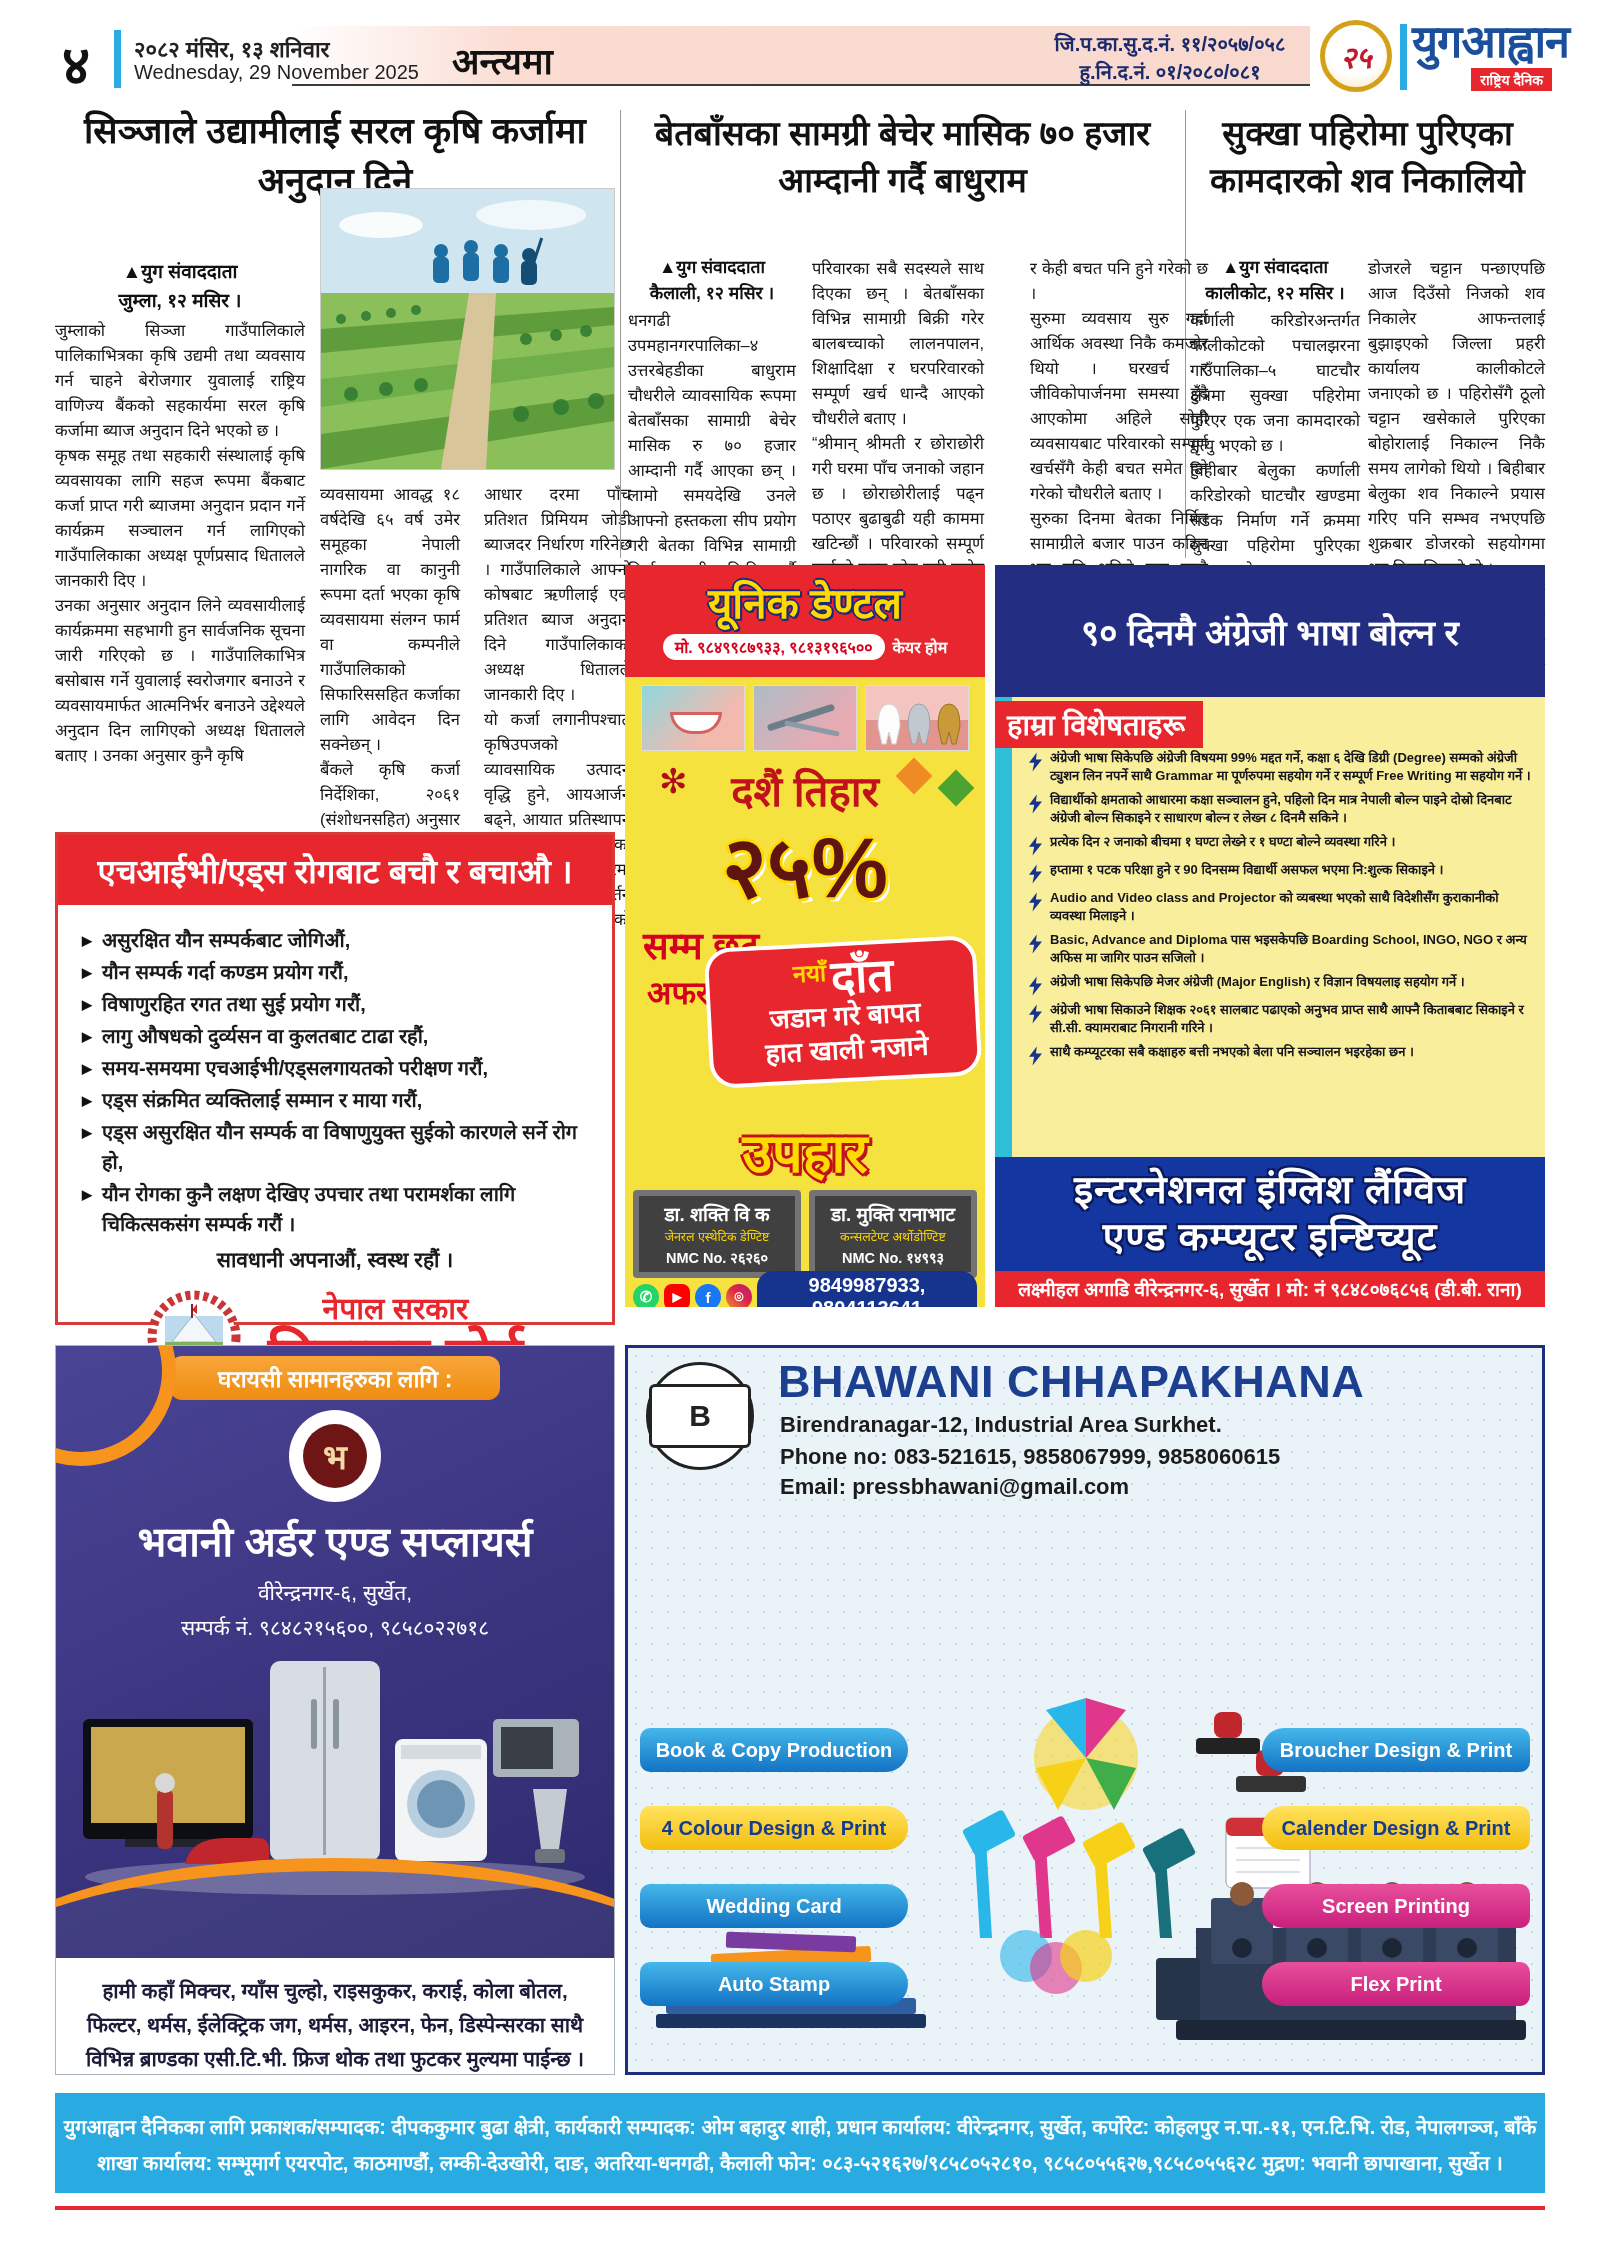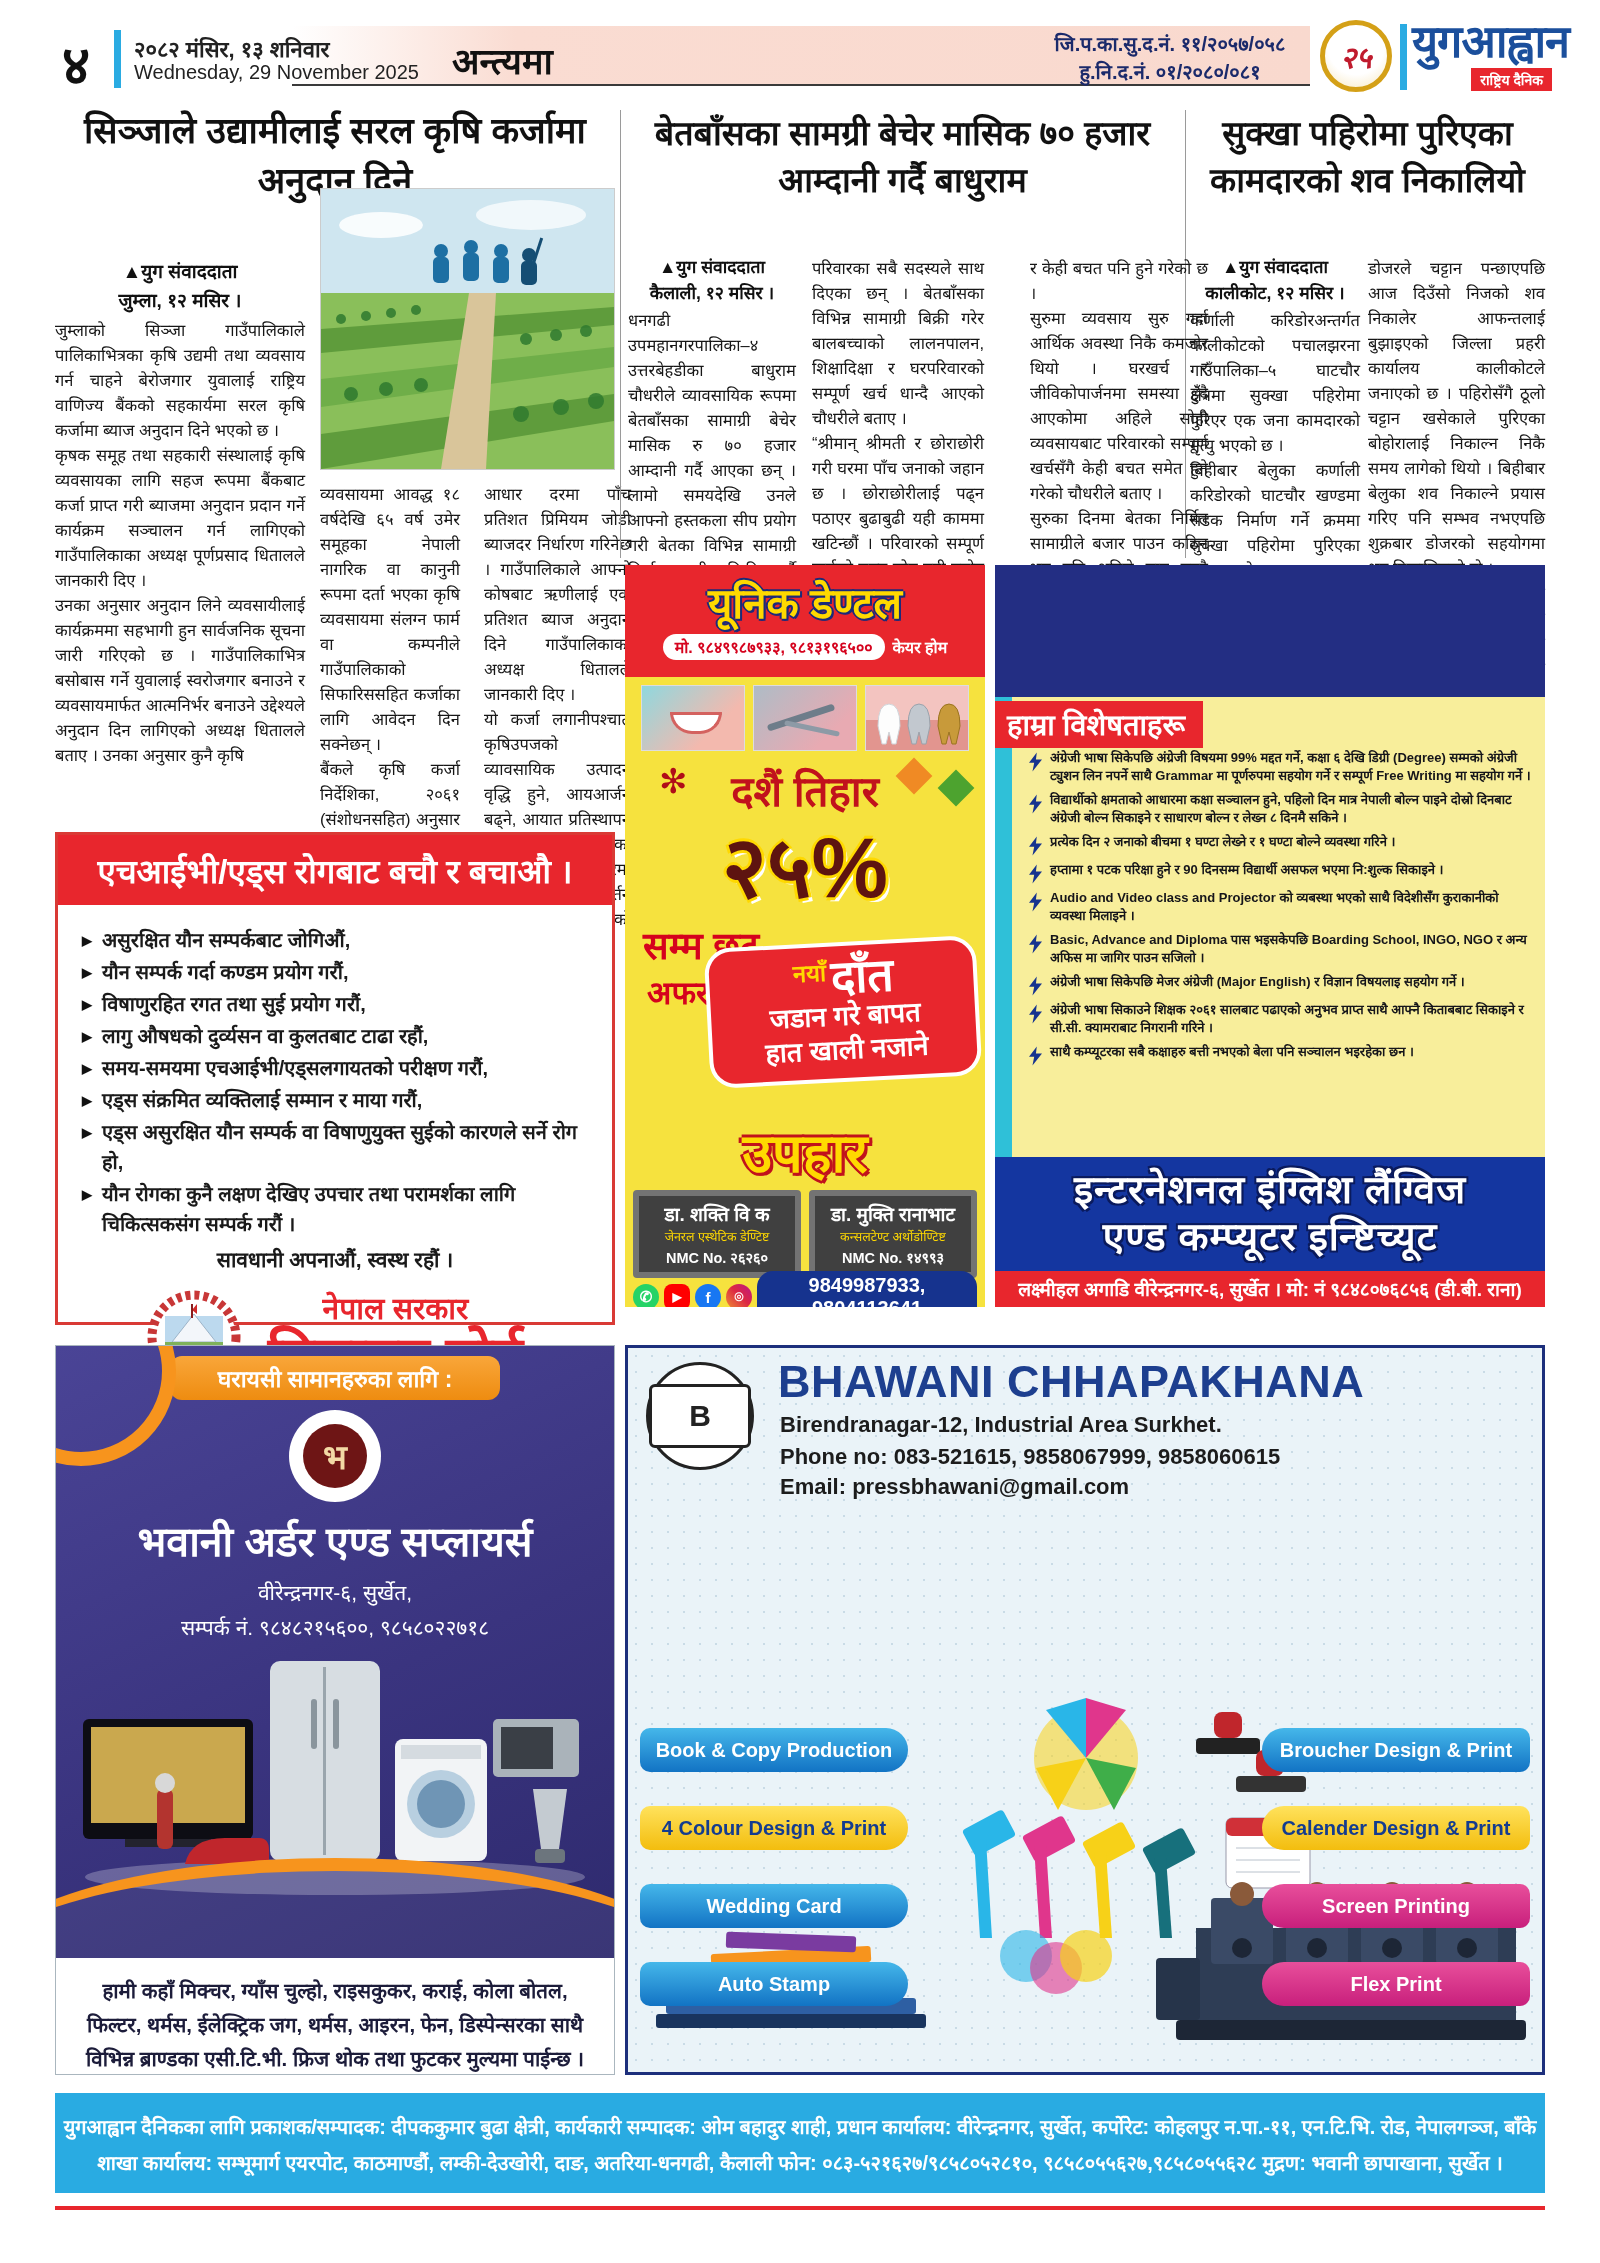--- a/index.html
+++ b/index.html
@@ -354,20 +354,21 @@
     <span class="sicon si-wa">✆</span>
     <span class="sicon si-yt">▶</span>
     <span class="sicon si-fb">f</span>
     <span class="sicon si-ig">⌾</span>
     <span class="num-pill">9849987933, 9804113641</span>
   </div>
 </div>
 
 <div class="abs eng">
   <div class="eng-head">
+    <div>९० दिनमै अंग्रेजी भाषा बोल्न र</div>
   </div>
   <div class="eng-body">
     <div class="eng-strip"></div>
     <div class="feat">हाम्रा विशेषताहरू</div>
     <ul>
       <li>
           <svg width="13" height="20" viewBox="0 0 15 22">
             <path d="M9 0 L0 12 L6 12 L4 22 L15 8 L8 8 Z" fill="#16338e"></path>
           </svg>
           <span>अंग्रेजी भाषा सिकेपछि अंग्रेजी विषयमा 99% मद्दत गर्ने, कक्षा ६ देखि डिग्री (Degree) सम्मको अंग्रेजी ट्युशन लिन नपर्ने साथै Grammar मा पूर्णरुपमा सहयोग गर्ने र सम्पूर्ण Free Writing मा सहयोग गर्ने ।</span>

